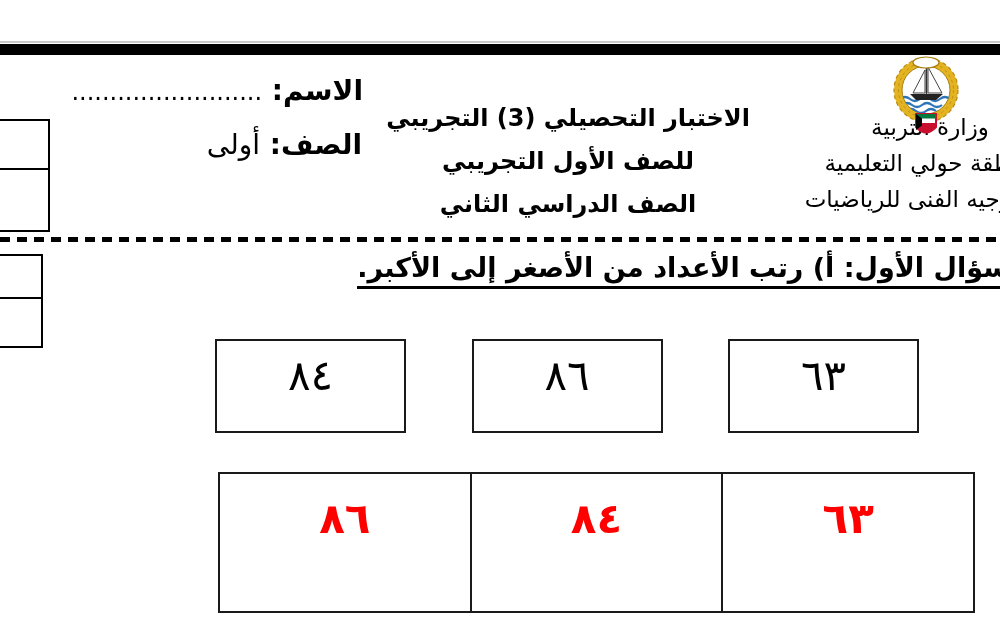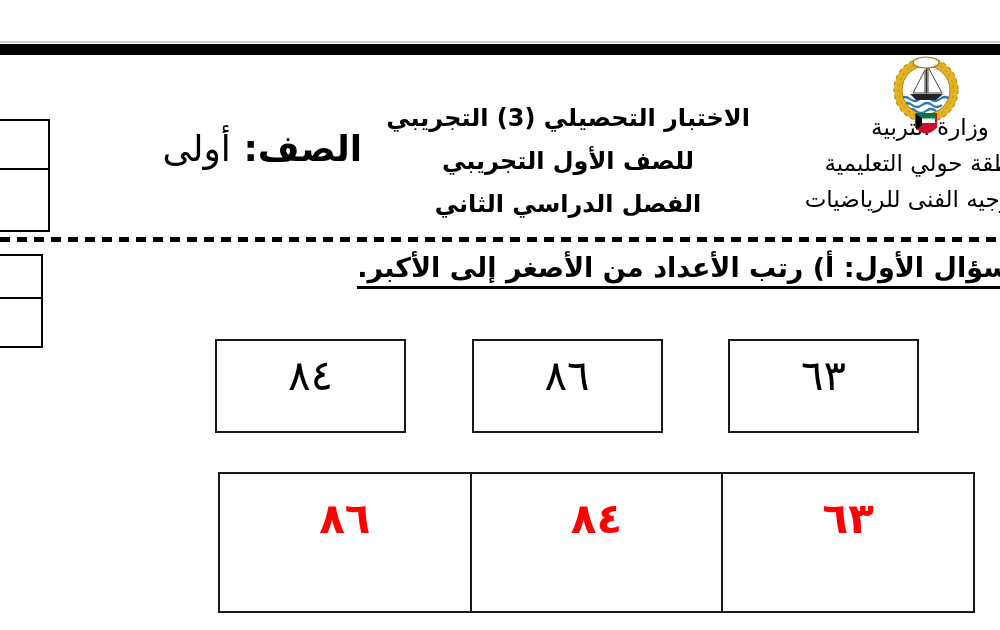--- a/index.html
+++ b/index.html
@@ -22,21 +22,21 @@
     font-weight:bold;font-size:24px;line-height:43px;white-space:nowrap;
   }
   
   .name-line{
     position:absolute;top:74px;right:637px;direction:rtl;white-space:nowrap;
     font-size:28px;font-weight:bold;
   }
   .name-dots{font-weight:normal;font-size:24px;letter-spacing:2px;}
   .class-line{
     position:absolute;top:128px;right:638px;direction:rtl;white-space:nowrap;
-    font-size:36px;font-weight:bold;
+    font-size:28px;font-weight:bold;
   }
   .class-value{font-weight:normal;}
   
   .score-box{position:absolute;border:2.5px solid #000;background:#fff;box-sizing:border-box;}
   .score-box-total{left:-42px;top:119px;width:92px;height:113px;}
   .score-box-total .score-cell-top{height:47px;border-bottom:2px solid #000;}
   .score-box-question{left:-42px;top:254px;width:85px;height:94px;}
   .score-box-question .score-cell-top{height:41px;border-bottom:2px solid #000;}
   .score-cell-bottom{
     direction:rtl;text-align:left;padding:4px 0 0 8px;
@@ -112,23 +112,28 @@
 
   <div class="ministry-block">
     <div>وزارة التربية</div>
     <div>منطقة حولي التعليمية</div>
     <div>التوجيه الفنى للرياضيات</div>
   </div>
 
   <div class="title-block">
     <div>الاختبار التحصيلي (3) التجريبي</div>
     <div>للصف الأول التجريبي</div>
-    <div>الفصل الدراسي الثاني</div>
+    <div>الصف الدراسي الثاني</div>
   </div>
 
+  <div class="name-line">
+    <span>الاسم:</span>
+    <span> </span>
+    <span class="name-dots">.........................</span>
+  </div>
   <div class="class-line">
     <span>الصف:</span>
     <span> </span>
     <span class="class-value">أولى</span>
   </div>
 
   <div class="score-box score-box-total">
     <div class="score-cell-top"></div>
     <div class="score-cell-bottom">٢٠</div>
   </div>

